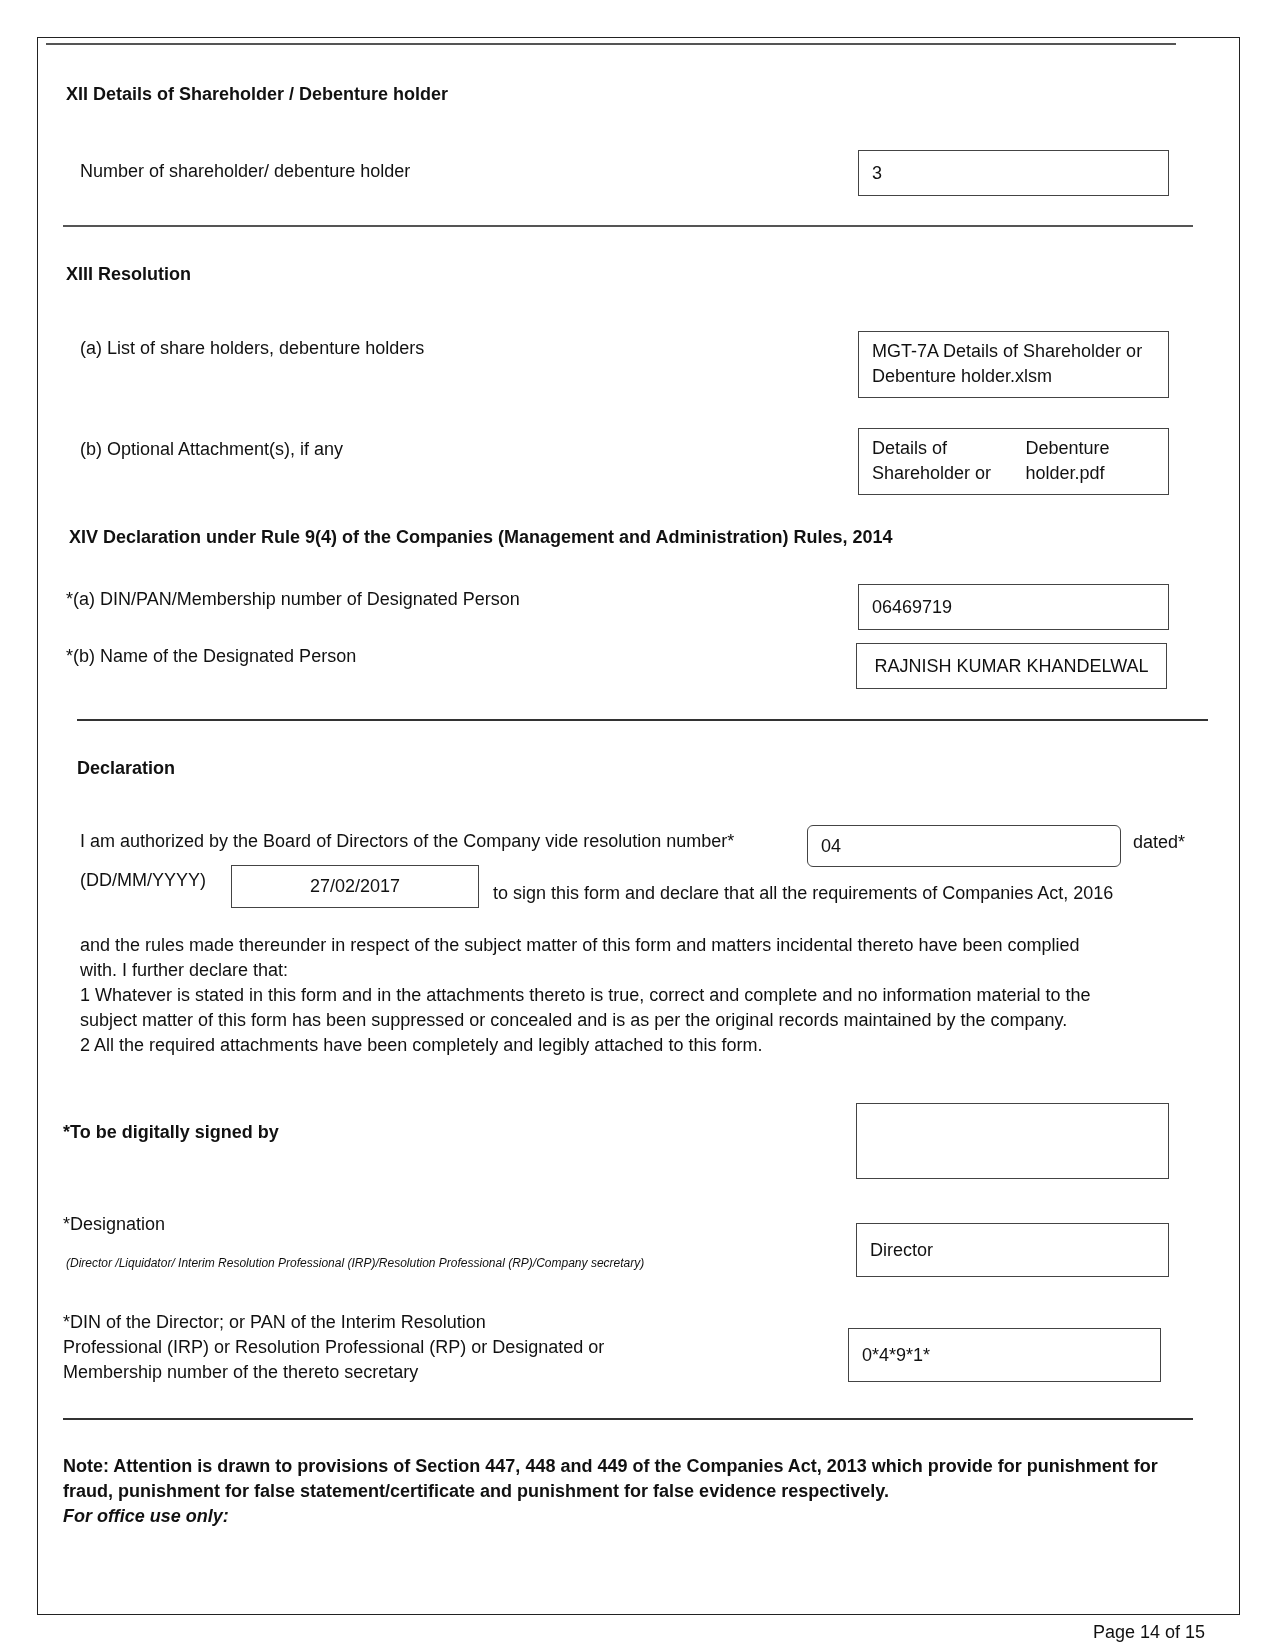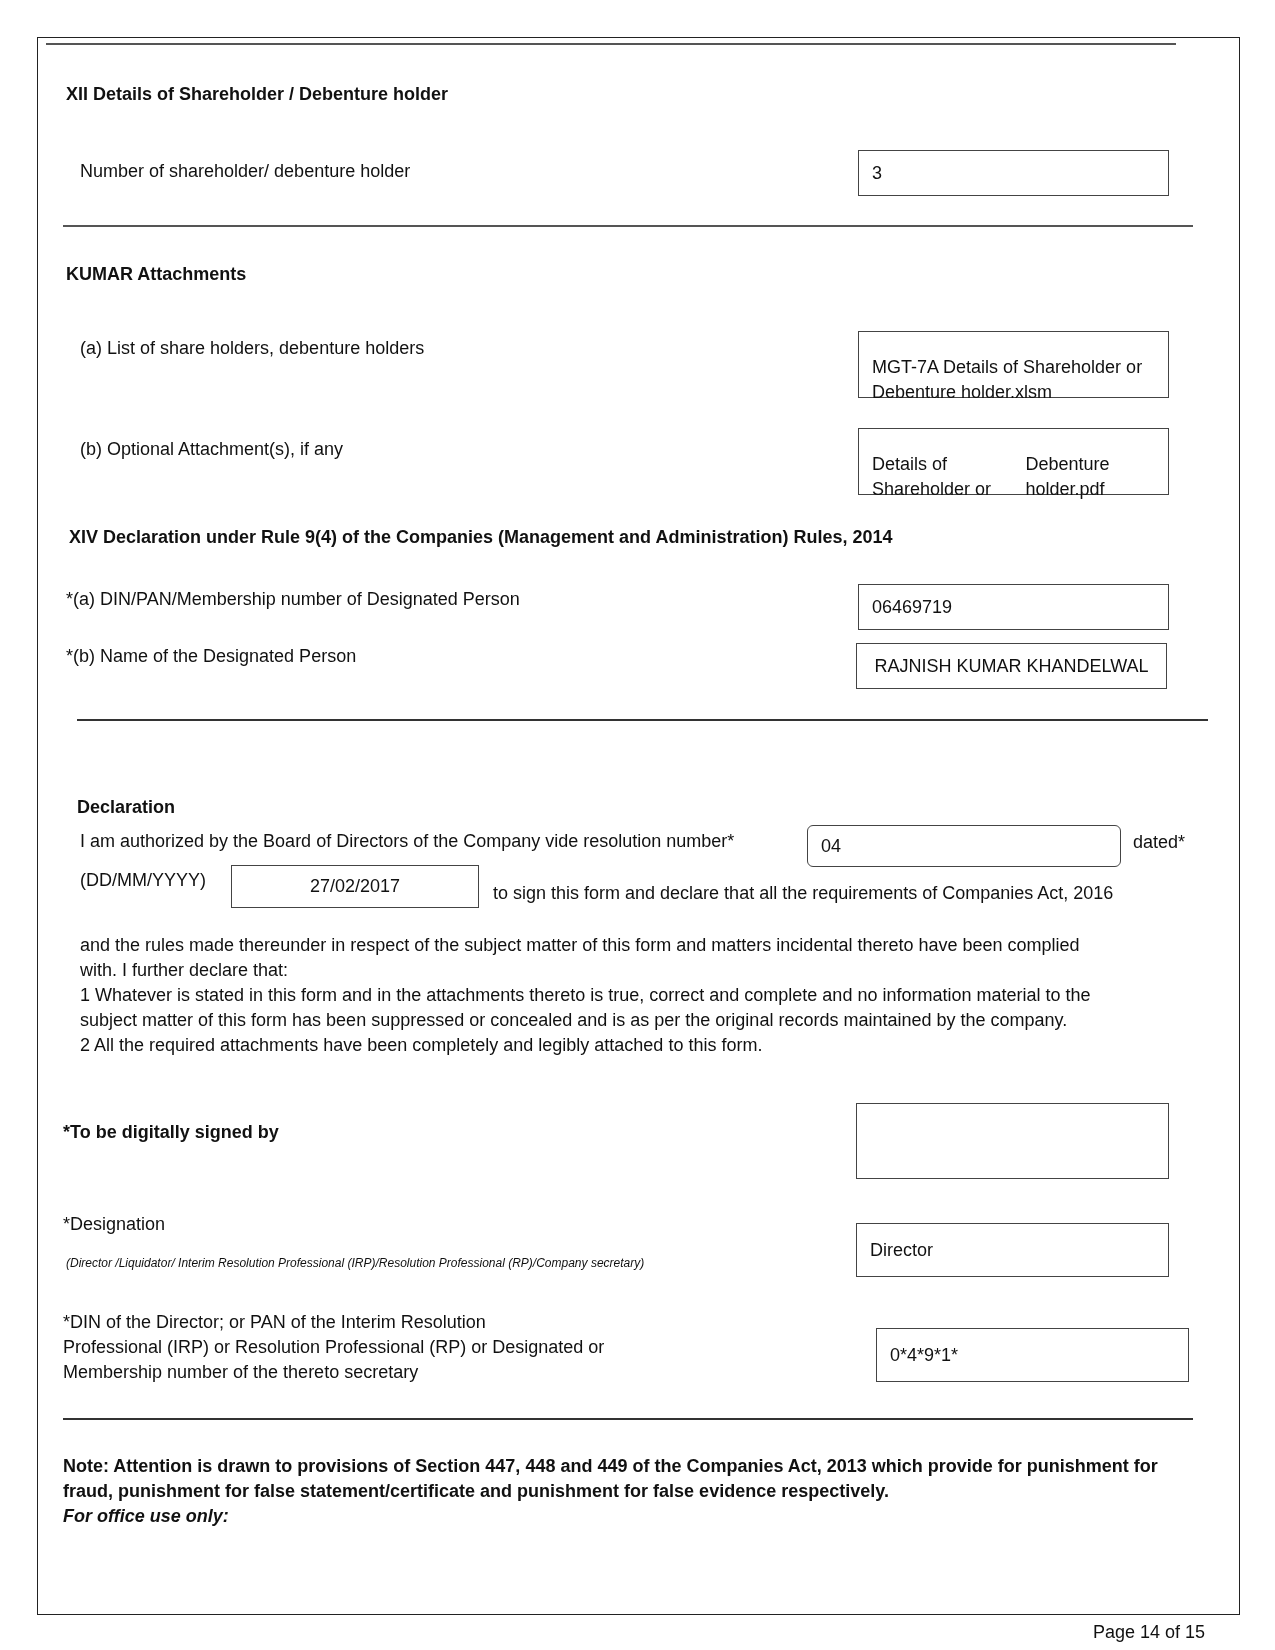--- a/index.html
+++ b/index.html
@@ -16,42 +16,42 @@
     .hr.dark { background: #333333; height: 2px; }
     .t { position: absolute; font-size: 18px; line-height: 25px; white-space: nowrap; text-align: right; }
     .b { font-weight: bold; }
     .i { font-style: italic; }
     .small-i { font-style: italic; font-size: 12px; }
     .box {
       position: absolute; border: 1.5px solid #444444; box-sizing: border-box;
       font-size: 18px; line-height: 25px; padding: 0 13px;
       display: flex; align-items: center; background: #fff;
     }
-    .box.multi { align-items: flex-start; padding-top: 23px; }
+    .box.multi { align-items: flex-start; padding-top: 7px; }
     .box.center { justify-content: center; }
     .para { position: absolute; font-size: 18px; line-height: 25px; width: 1120px; }
     .para div { white-space: nowrap; }
     .page-num { position: absolute; font-size: 18px; right: 70px; top: 1622px; }
   </style>
 </head>
 <body>
 
 <div class="frame"></div>
 
 <div class="hr" style="left:46px; top:43px; width:1130px;"></div>
 
 <div class="t b" style="left:66px; top:82px;">XII Details of Shareholder / Debenture holder</div>
 <div class="t" style="left:80px; top:159px;">Number of shareholder/ debenture holder</div>
 <div class="box" style="left:858px; top:150px; width:311px; height:46px;">
   <span>3</span>
 </div>
 
 <div class="hr" style="left:63px; top:225px; width:1130px;"></div>
 
-<div class="t b" style="left:66px; top:262px;">KUMAR Attachments</div>
+<div class="t b" style="left:66px; top:262px;">XIII Resolution</div>
 
 <div class="t" style="left:80px; top:336px;">(a) List of share holders, debenture holders</div>
 <div class="box multi" style="left:858px; top:331px; width:311px; height:67px; flex-direction:column;">
   <span>MGT-7A Details of Shareholder or</span>
   <span>Debenture holder.xlsm</span>
 </div>
 
 <div class="t" style="left:80px; top:437px;">(b) Optional Attachment(s), if any</div>
 <div class="box multi" style="left:858px; top:428px; width:311px; height:67px; flex-direction:row;">
   <span>Details of Shareholder or</span>
@@ -65,21 +65,21 @@
   <span>06469719</span>
 </div>
 
 <div class="t" style="left:66px; top:644px;">*(b) Name of the Designated Person</div>
 <div class="box" style="left:856px; top:643px; width:311px; height:46px;justify-content:center;">
   <span>RAJNISH KUMAR KHANDELWAL</span>
 </div>
 
 <div class="hr dark" style="left:77px; top:719px; width:1131px;"></div>
 
-<div class="t b" style="left:77px; top:756px;margin-top:39px;">Declaration</div>
+<div class="t b" style="left:77px; top:756px;">Declaration</div>
 
 <div class="t" style="left:80px; top:829px;">I am authorized by the Board of Directors of the Company vide resolution number*</div>
 <div class="box" style="left:807px; top:825px; width:314px; height:42px;border-radius:6px;">
   <span>04</span>
 </div>
 <div class="t" style="left:1133px; top:830px;">dated*</div>
 
 <div class="t" style="left:80px; top:868px;">(DD/MM/YYYY)</div>
 <div class="box center" style="left:231px; top:865px; width:248px; height:43px;">
   <span>27/02/2017</span>
@@ -101,21 +101,21 @@
 
 <div class="t" style="left:63px; top:1212px;">*Designation</div>
 <div class="t small-i" style="left:66px; top:1251px;">(Director /Liquidator/ Interim Resolution Professional (IRP)/Resolution Professional (RP)/Company secretary)</div>
 <div class="box" style="left:856px; top:1223px; width:313px; height:54px;">
   <span>Director</span>
 </div>
 
 <div class="t" style="left:63px; top:1310px;">*DIN of the Director; or PAN of the Interim Resolution</div>
 <div class="t" style="left:63px; top:1335px;">Professional (IRP) or Resolution Professional (RP) or Designated or</div>
 <div class="t" style="left:63px; top:1360px;">Membership number of the thereto secretary</div>
-<div class="box" style="left:876px; top:1328px; width:313px; height:54px;">
+<div class="box" style="left:848px; top:1328px; width:313px; height:54px;">
   <span>0*4*9*1*</span>
 </div>
 
 <div class="hr dark" style="left:63px; top:1418px; width:1130px;"></div>
 
 <div class="t b" style="left:63px; top:1454px;">Note: Attention is drawn to provisions of Section 447, 448 and 449 of the Companies Act, 2013 which provide for punishment for</div>
 <div class="t b" style="left:63px; top:1479px;">fraud, punishment for false statement/certificate and punishment for false evidence respectively.</div>
 <div class="t b i" style="left:63px; top:1504px;">For office use only:</div>
 
 <div class="page-num">Page 14 of 15</div>

